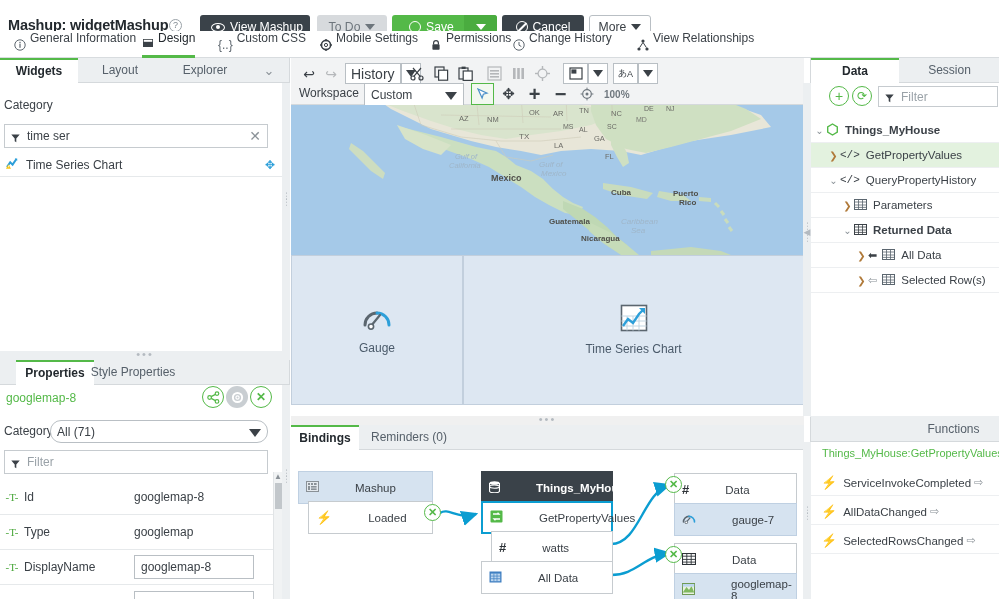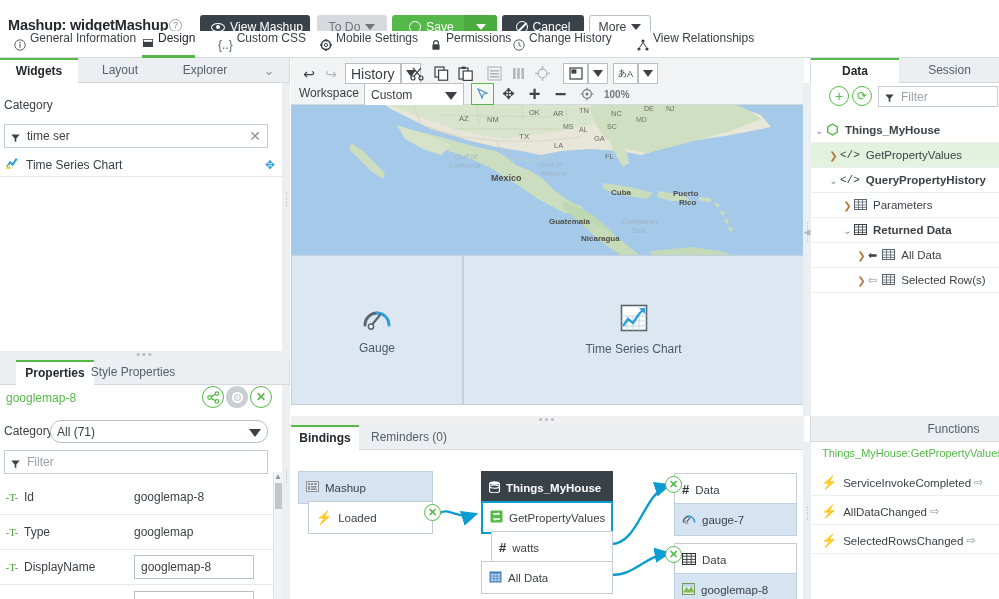--- a/index.html
+++ b/index.html
@@ -93,21 +93,21 @@
   
   .canvas{ position:absolute; left:0; top:47px; width:513px; height:319px; background:#fff; }
   .mapwrap{ position:absolute; left:0; top:0; width:513px; height:150px; overflow:hidden; background:#aaccee; }
   .widgetcell{ position:absolute; background:#dde7f2; border:1px solid #c2cfdd; display:flex; flex-direction:column;
                align-items:center; justify-content:center; }
   .wclabel{ font-size:12px; color:#4a5a6a; margin-top:7px; }
 
   
   #centerBot{ left:291px; top:425px; width:513px; height:174px; background:#fff; }
   .bindbox{ position:absolute; height:33px; border:1px solid #c6cbcf; background:#fff; display:flex; align-items:center;
-            padding-left:7px; font-size:11.5px; color:#3b4147; }
+            padding-left:7px; font-size:11.5px; color:#3b4147;gap:30px; }
   .bindbox.hdr{ background:#d6e3f0; border-color:#bfd0e2; }
   .bindbox.dark{ background:#3a4249; color:#fff; border-color:#3a4249; font-weight:bold; }
   .bindbox.sel2{ border:2px solid #0b9dd1; }
   .gx{ position:absolute; width:17px; height:17px; border-radius:50%; border:1.6px solid #54b948; background:#fff;
        color:#54b948; font-size:11px; font-weight:bold; display:flex; align-items:center; justify-content:center; cursor:pointer; }
 
   
   #rightTop{ left:810px; top:58px; width:189px; height:358px; border-left:1px solid #d5d9dc; }
   #rightBot{ left:810px; top:417px; width:189px; height:182px; border-left:1px solid #d5d9dc; }
   .rndg{ position:absolute; top:28px; width:20px; height:20px; border-radius:50%; border:1.7px solid #54b948;
@@ -705,21 +705,21 @@
       <span style="font-weight:bold;">Things_MyHouse</span>
     </div>
     <div class="tree-row hl" style="top:85px;">
       <span class="chev" style="margin-left:16px;">❯</span>
       <span style="margin-right:6px;color:#3b4147;font-size:11px;font-family:'Liberation Mono',monospace;">&lt;/&gt;</span>
       <span>GetPropertyValues</span>
     </div>
     <div class="tree-row" style="top:110px;">
       <span class="chevg" style="margin-left:16px;">⌄</span>
       <span style="margin-right:6px;color:#3b4147;font-size:11px;font-family:'Liberation Mono',monospace;">&lt;/&gt;</span>
-      <span style="font-weight:bold;">QueryPropertyHistory</span>
+      <span style="font-weight:normal;">QueryPropertyHistory</span>
     </div>
     <div class="tree-row" style="top:135px;">
       <span class="chev" style="margin-left:30px;">❯</span>
       <span style="margin-right:6px;">
         <svg width="13" height="11" viewBox="0 0 13 11">
             <rect x="0.5" y="0.5" width="12" height="10" fill="#fff" stroke="#5b666f" stroke-width="1"></rect>
             <g stroke="#5b666f" stroke-width="0.8">
               <path d="M4.5 0.5v10M8.5 0.5v10M0.5 3h12M0.5 6h12M0.5 8.4h12"></path>
             </g>
           </svg>

